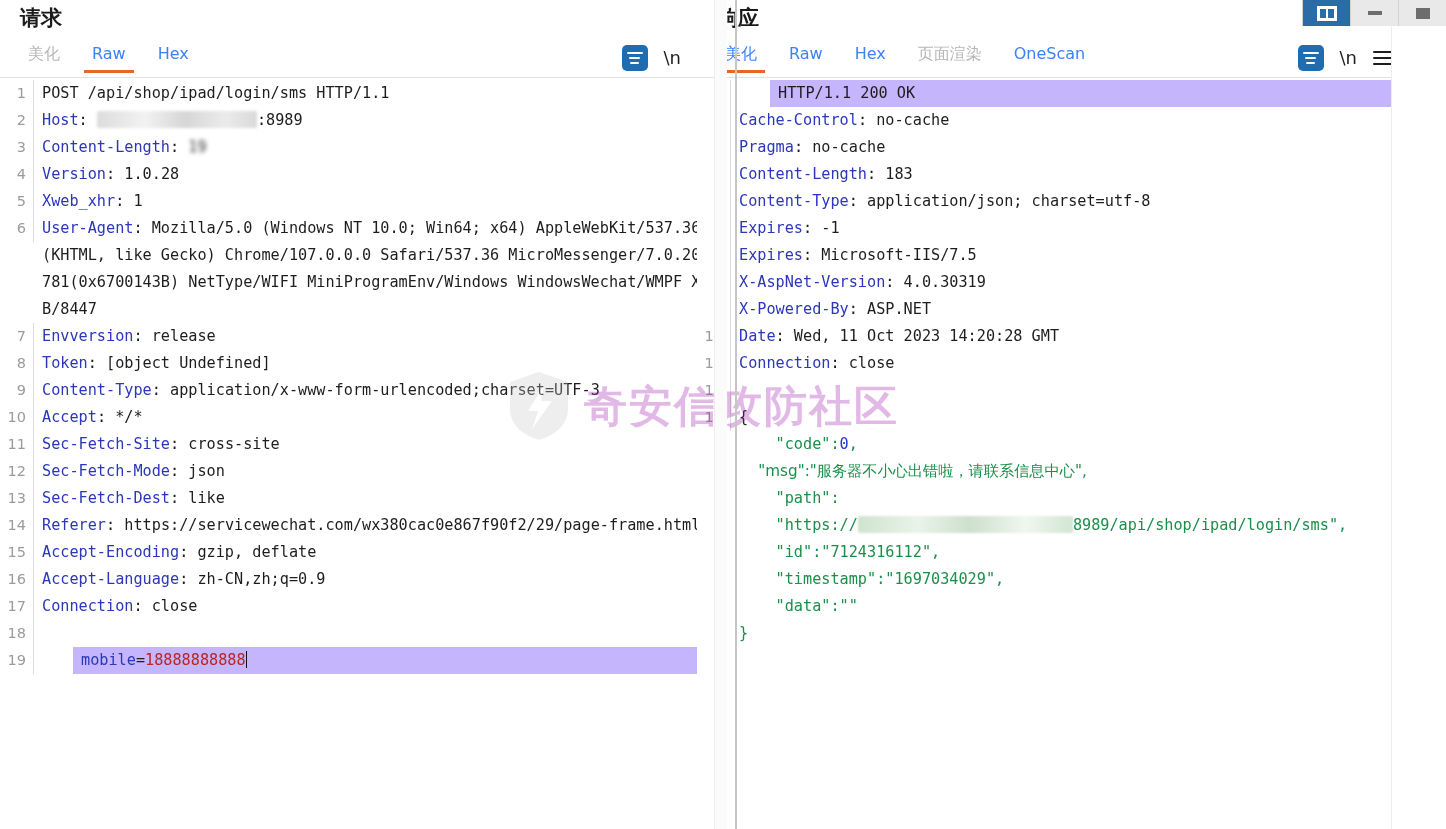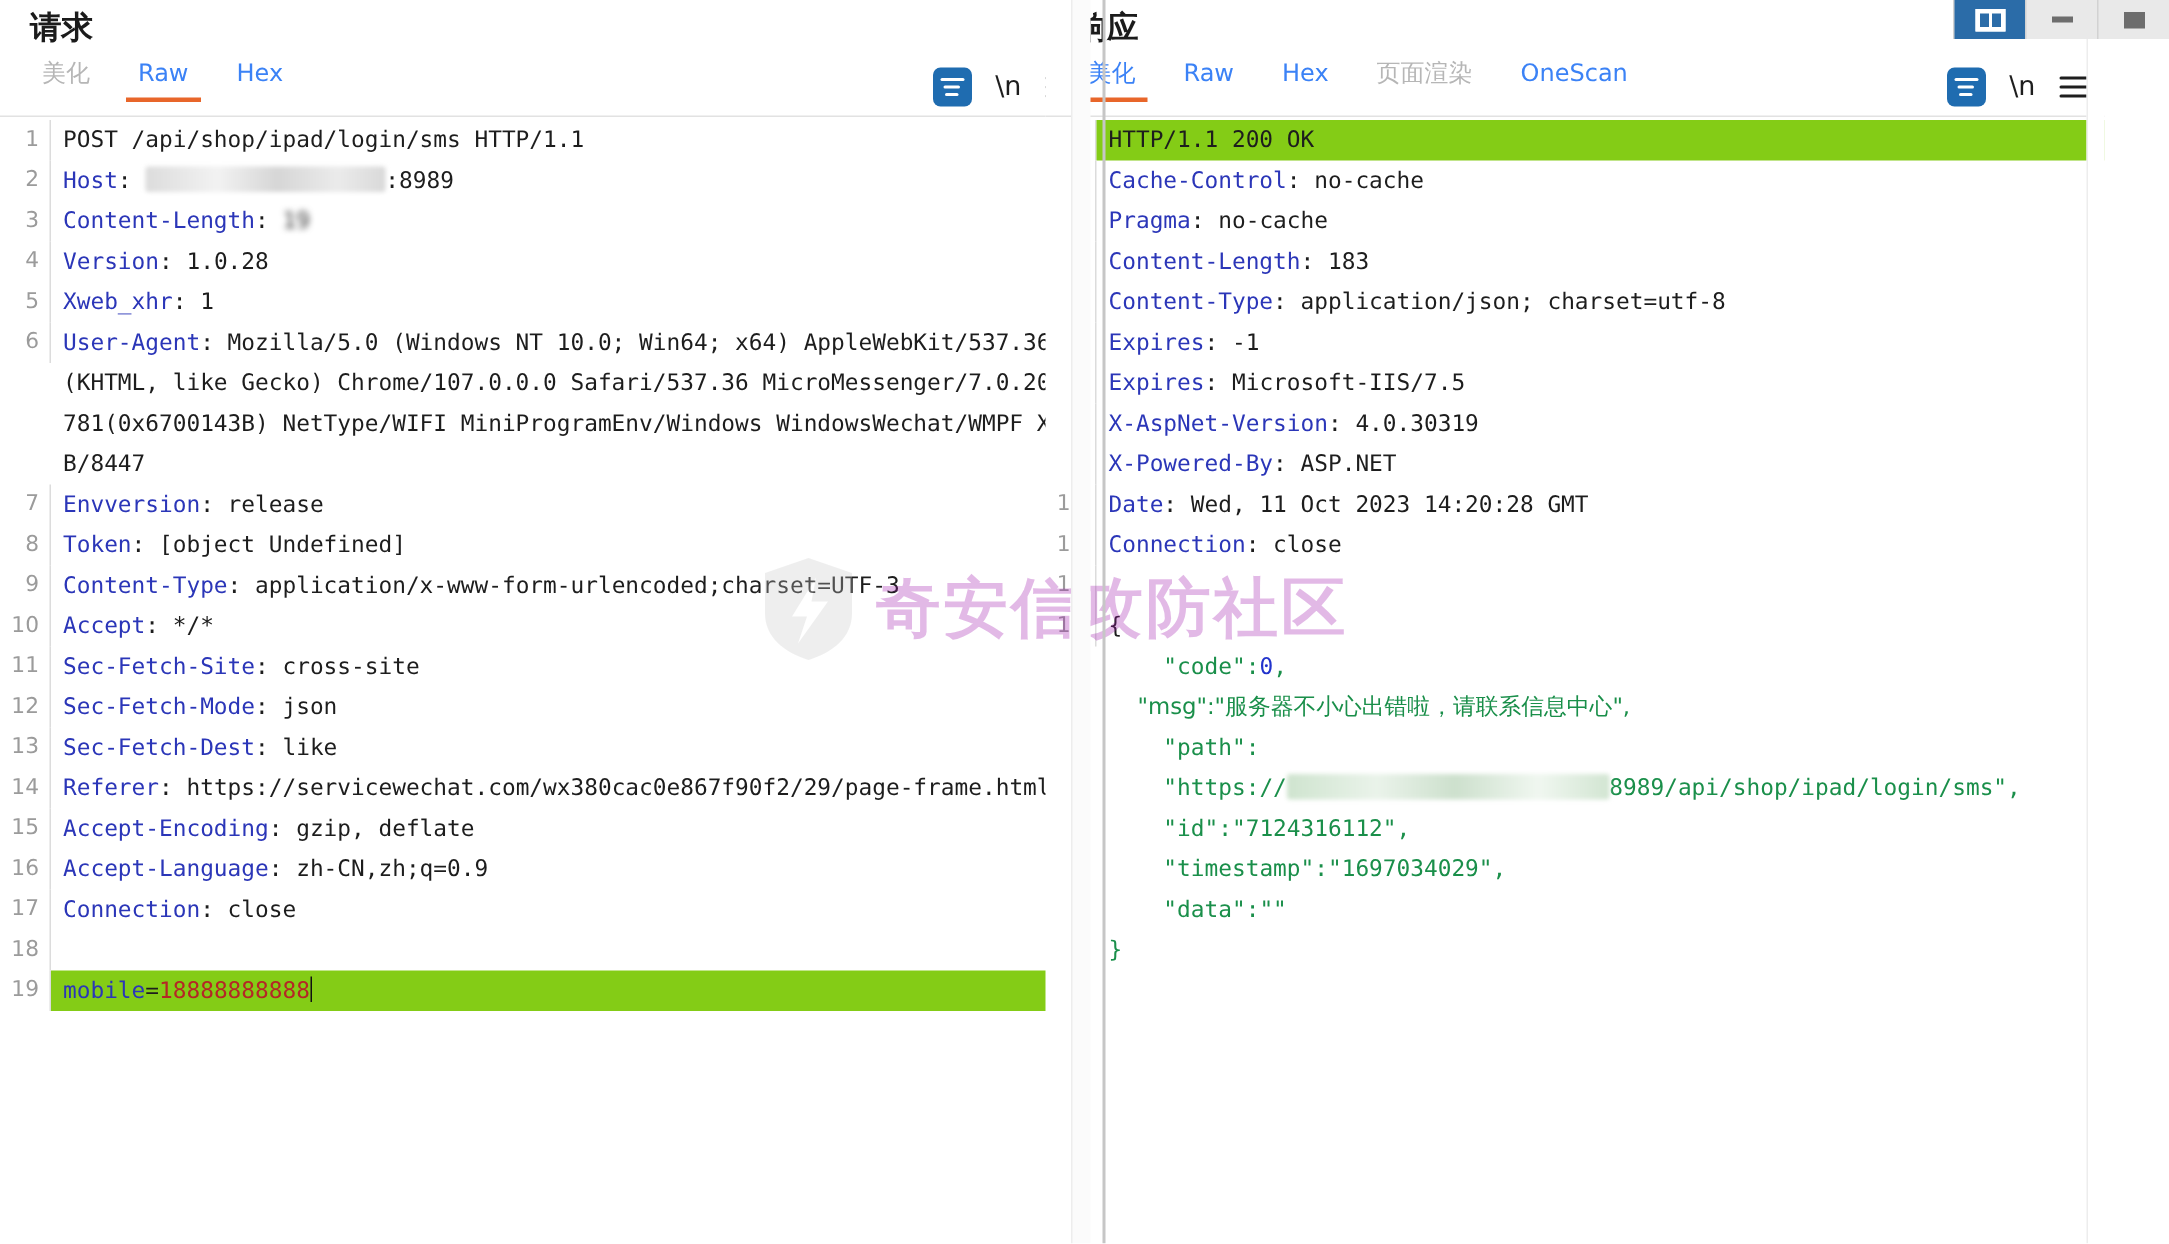--- a/index.html
+++ b/index.html
@@ -110,21 +110,21 @@
   
   .tabbar {
     position: absolute;
     top: 38px; left: 0;
     height: 40px;
     width: 100%;
     border-bottom: 1px solid #e2e2e2;
   }
   .tabs {
     display: flex;
-    align-items: flex-start;
+    align-items: center;
     height: 40px;
     padding-left: 12px;
     gap: 0px;
   }
   .tab {
     position: relative;
     padding: 0 16px 8px 16px;
     font-size: 16px;
     color: #3b82f6;
     line-height: 22px;
@@ -174,21 +174,21 @@
     overflow: hidden;
     font-family: "DejaVu Sans Mono", monospace;
     font-size: 15.2px;
     line-height: 27px;
   }
   .code-row {
     display: flex;
     align-items: flex-start;
     min-height: 27px;
   }
-  .code-row.hl .code-text { background: #84cc16; }
+  .code-row.hl .code-text { background: #c4b5fd; margin-left: 39px; }
   .gutter {
     flex: 0 0 auto;
     width: 34px;
     text-align: right;
     padding-right: 7px;
     color: #9b9b9b;
     font-size: 14.5px;
     line-height: 27px;
     border-right: 1px solid #dcdcdc;
     user-select: none;

